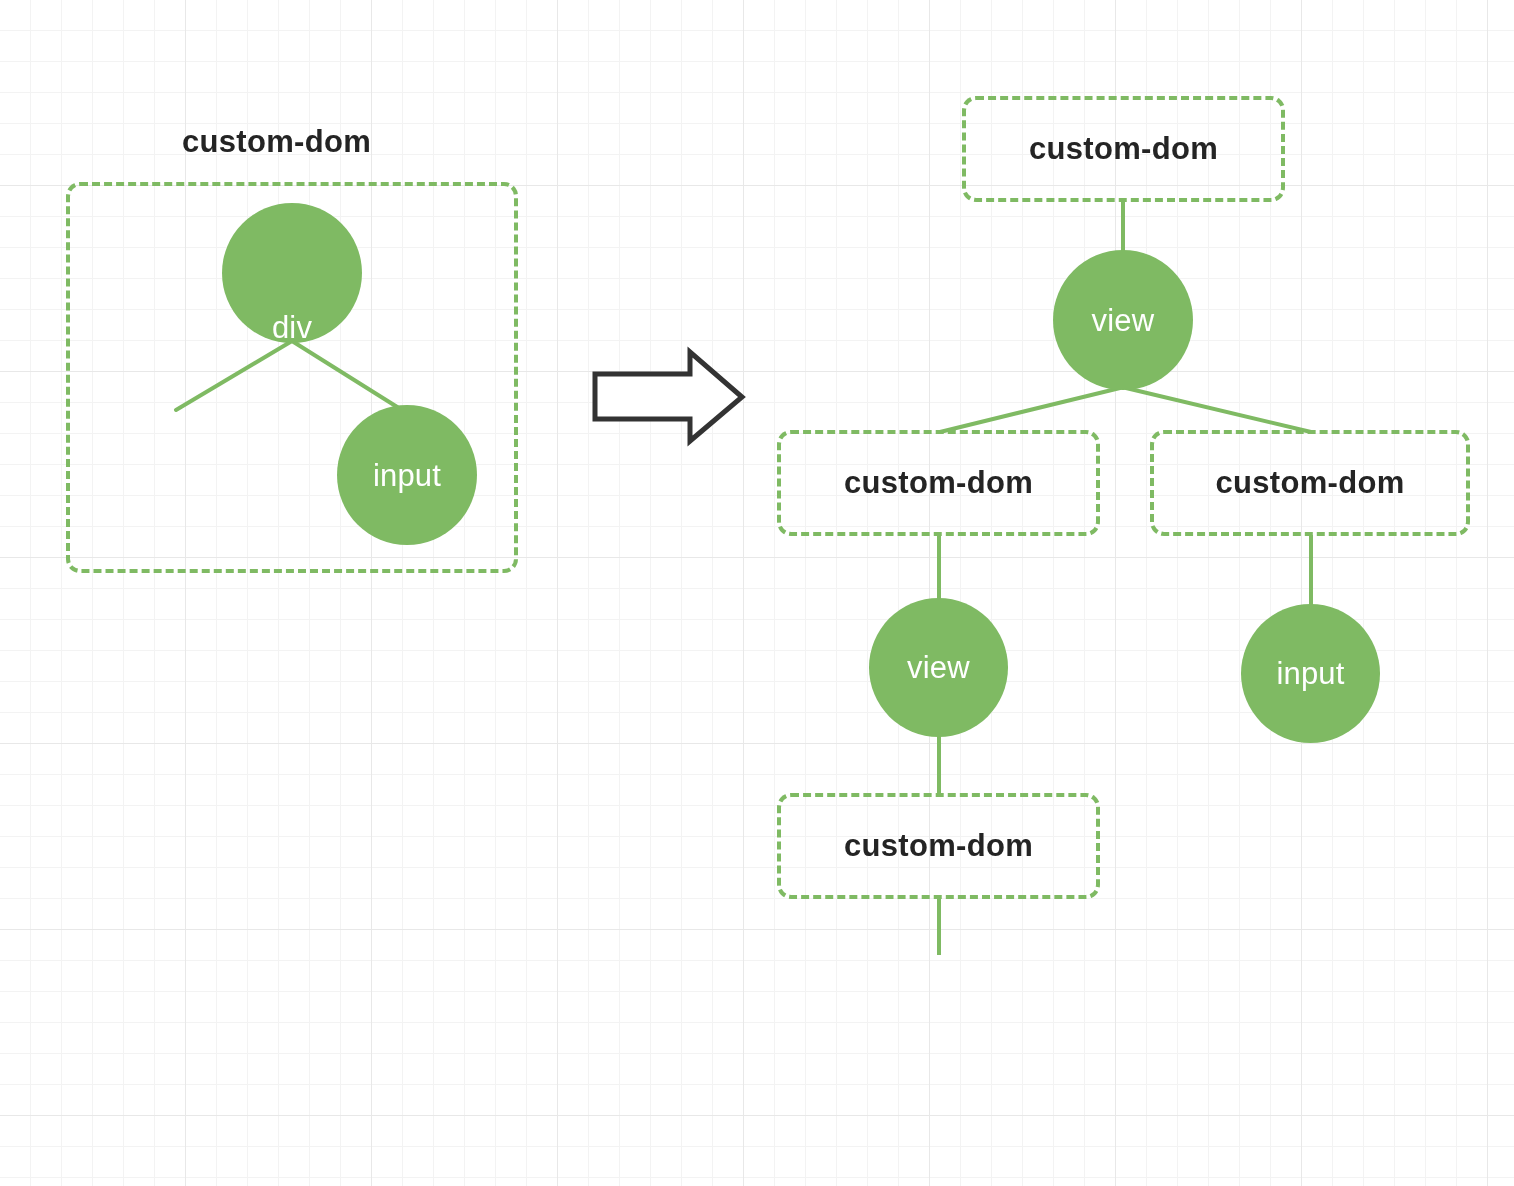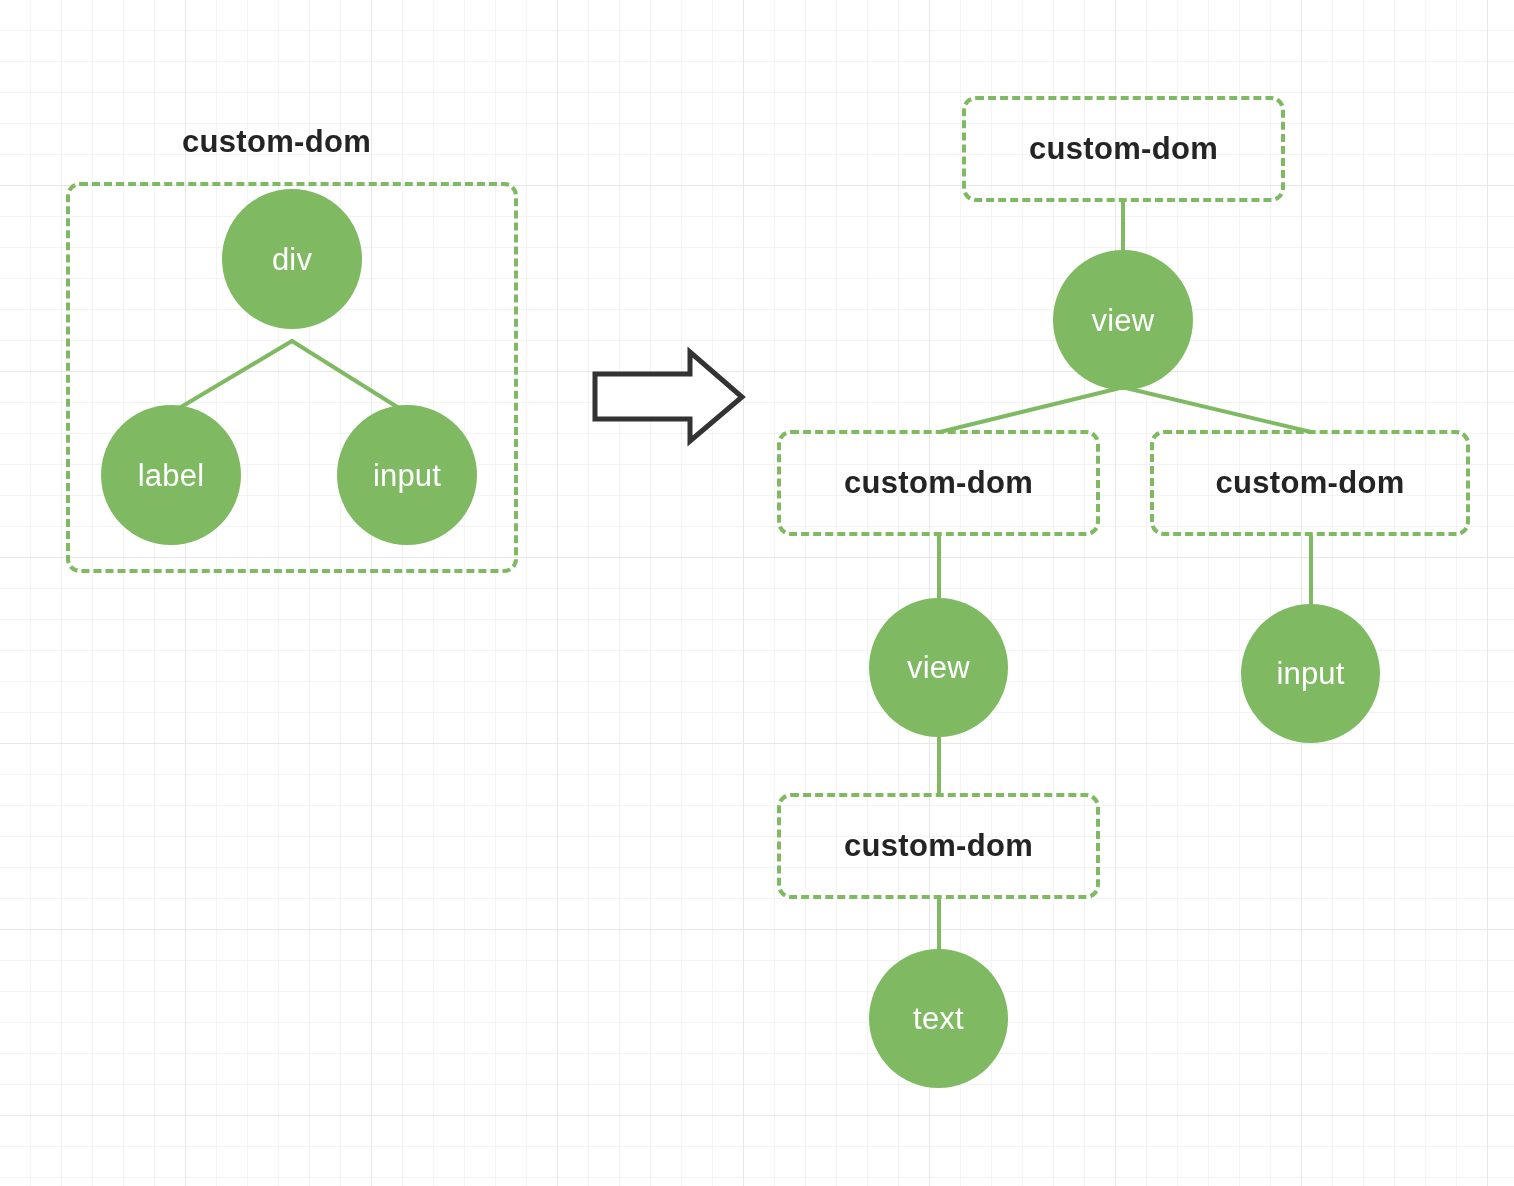--- a/index.html
+++ b/index.html
@@ -109,27 +109,24 @@
     <line x1="939" y1="535" x2="939" y2="602" stroke="#7fba63" stroke-width="4"></line>
     <line x1="1311" y1="535" x2="1311" y2="608" stroke="#7fba63" stroke-width="4"></line>
     <line x1="939" y1="732" x2="939" y2="795" stroke="#7fba63" stroke-width="4"></line>
     <line x1="939" y1="898" x2="939" y2="955" stroke="#7fba63" stroke-width="4"></line>
   </svg>
 
   <div class="caption" style="left:182px; top:124px;">custom-dom</div>
 
   <div class="dash-box" style="left:66px; top:182px; width:452px; height:391px;"></div>
 
-  <div class="node" style="left:222px; top:189px; width:140px; height:140px;">
+  <div class="node" style="left:222px; top:203px; width:140px; height:140px;align-items:flex-end;">
     <span class="node-label">div</span>
   </div>
 
-  <div class="node" style="left:101px; top:405px; width:140px; height:140px;">
-    <span class="node-label">label</span>
-  </div>
 
   <div class="node" style="left:337px; top:405px; width:140px; height:140px;">
     <span class="node-label">input</span>
   </div>
 
   <div class="dash-box" style="left:962px; top:96px; width:323px; height:106px;">
     <span class="box-label">custom-dom</span>
   </div>
 
   <div class="node" style="left:1053px; top:250px; width:140px; height:140px;">
@@ -149,17 +146,14 @@
   </div>
 
   <div class="node" style="left:1241px; top:604px; width:139px; height:139px;">
     <span class="node-label">input</span>
   </div>
 
   <div class="dash-box" style="left:777px; top:793px; width:323px; height:106px;">
     <span class="box-label">custom-dom</span>
   </div>
 
-  <div class="node" style="left:869px; top:949px; width:139px; height:139px;">
-    <span class="node-label">text</span>
-  </div>
 
 </div>
 
 </body></html>

